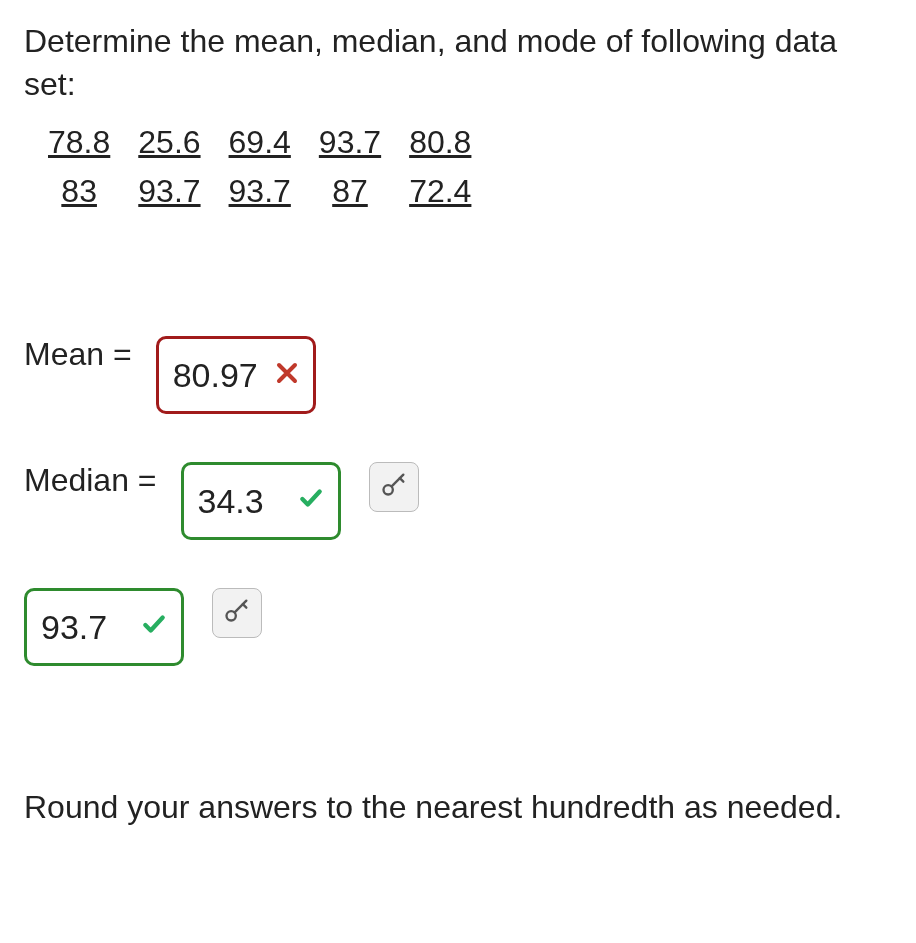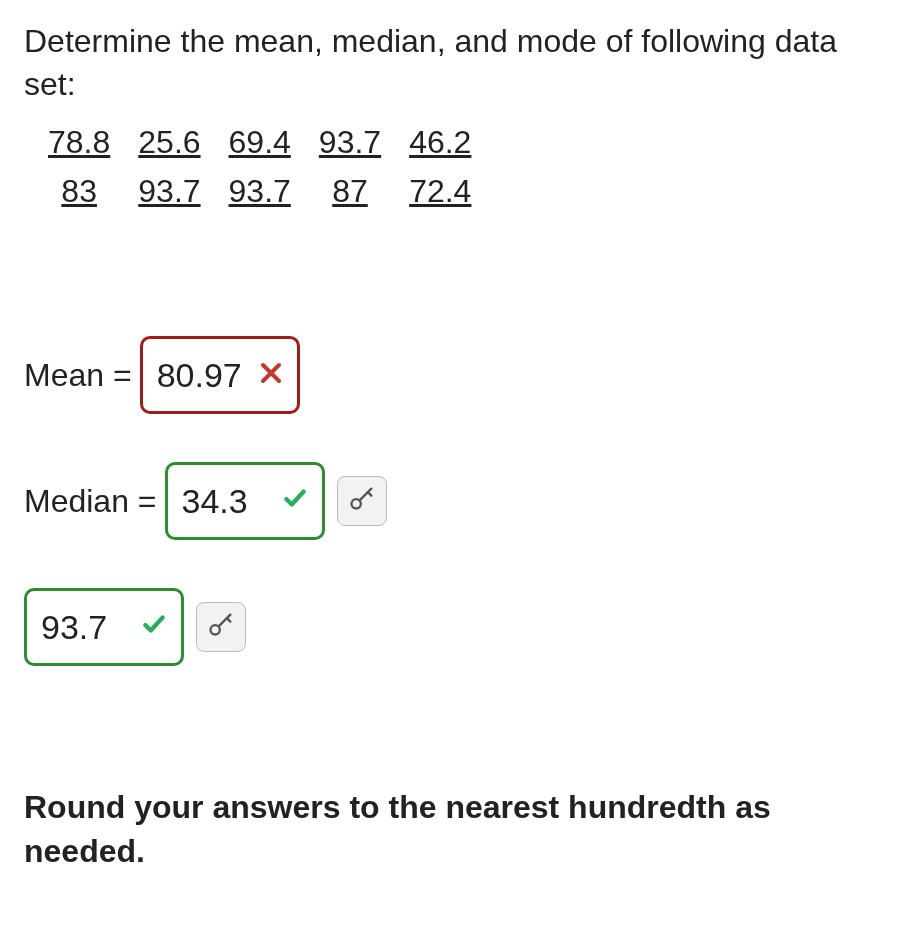--- a/index.html
+++ b/index.html
@@ -22,22 +22,22 @@
     margin-bottom: 120px;
   }
   .data-table td {
     text-align: center;
     padding: 6px 14px;
     font-size: 32px;
     text-decoration: underline;
   }
   .answer-row {
     display: flex;
-    align-items: center;
     margin-bottom: 48px;
+    gap: 16px;
   }
   .answer-label {
     margin-right: 8px;
   }
   .answer-box {
     display: inline-flex;
     align-items: center;
     border-radius: 10px;
     padding: 6px 14px;
     min-width: 160px;
@@ -69,36 +69,35 @@
     height: 50px;
     border: 1px solid #bbb;
     border-radius: 8px;
     background: #f2f2f2;
     margin-left: 12px;
     cursor: pointer;
   }
   .footer-note {
     margin-top: 120px;
     line-height: 1.35;
-    font-weight: bold;
   }
 </style>
 </head>
 <body>
 
 <div class="question-text">Determine the mean, median, and mode of following data set:</div>
 
 <table class="data-table">
   <tbody>
       <tr>
     <td>78.8</td>
     <td>25.6</td>
     <td>69.4</td>
     <td>93.7</td>
-    <td>46.2</td>
+    <td>80.8</td>
   </tr>
   <tr>
     <td>83</td>
     <td>93.7</td>
     <td>93.7</td>
     <td>87</td>
     <td>72.4</td>
   </tr>
 </tbody>
   </table>

